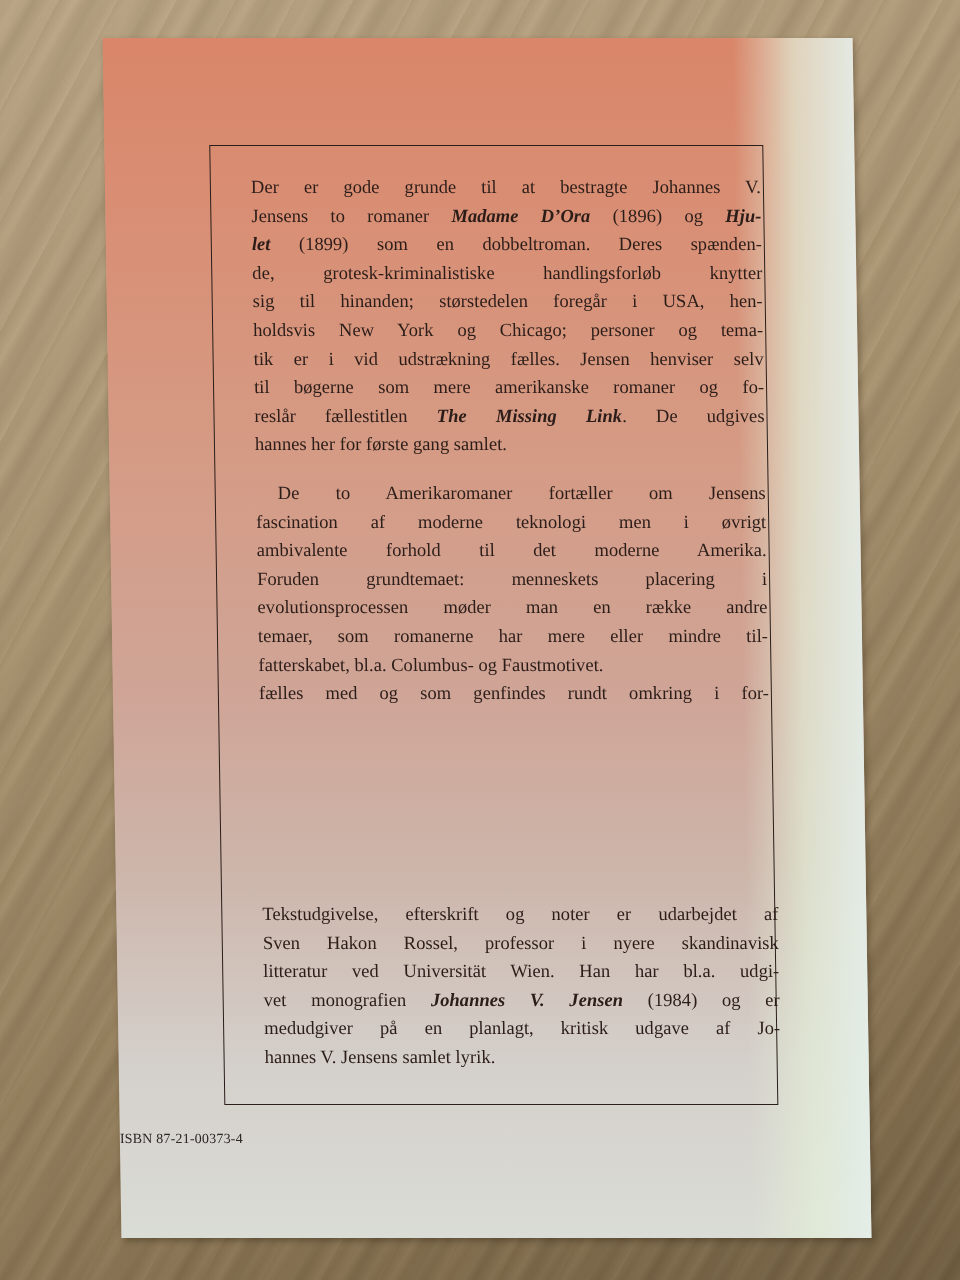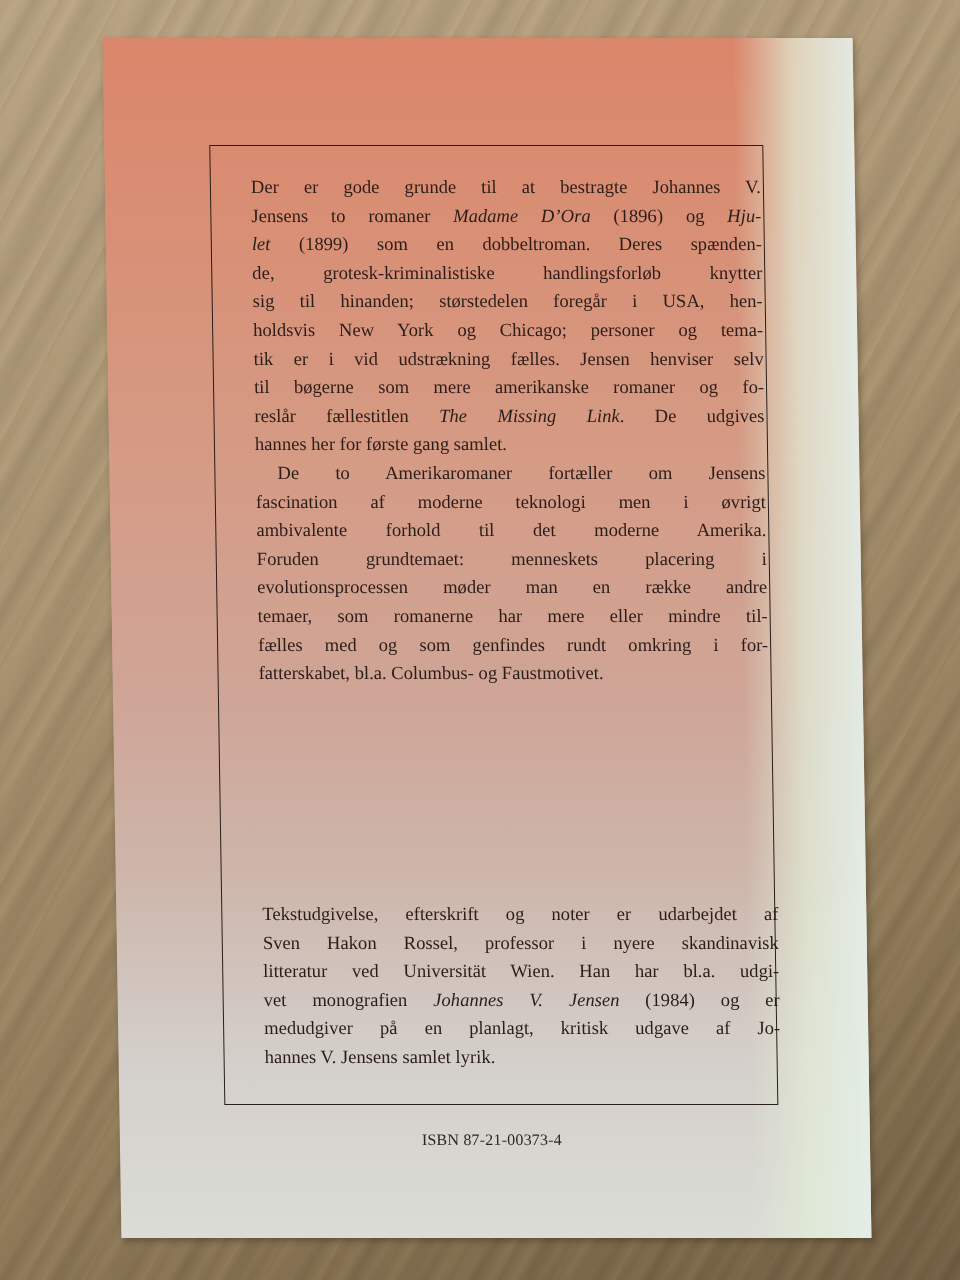--- a/index.html
+++ b/index.html
@@ -22,25 +22,25 @@
   .frame {
     position: absolute; left: 105px; top: 107px; width: 552px; height: 958px;
     border: 1.6px solid #2a1e1a;
   }
   .para {
     position: absolute; left: 146px; width: 510px;
     color: #2c1d19; font-size: 18.6px; line-height: 28.6px;
   }
   .line { display: block; text-align: justify; text-align-last: justify; white-space: nowrap; height: 28.6px; }
   .line.last { text-align-last: left; }
-  .line.indent { padding-left: 22px; }
-  .line .i { font-style: italic; }
+  .line.indent { padding-left: 22px; margin-top: 20px; }
+  .line .i { font-style: italic; font-weight: bold; }
   .isbn {
-    position: absolute; left: 0; width: 744px; top: 1093px; text-align: center;
-    font-size: 16px; color: #2a2626; letter-spacing: 0.2px;
+    position: absolute; left: 0; width: 744px; top: 1093px; 
+    font-size: 14px; color: #2a2626; letter-spacing: 0.2px;
   }
 </style>
 </head>
 <body>
 
 <div class="book">
   <div class="frame"></div>
 
   <div class="para" style="top:135px;">
     <span class="line">Der er gode grunde til at bestragte Johannes V.</span>
@@ -52,22 +52,22 @@
     <span class="line">tik er i vid udstrækning fælles. Jensen henviser selv</span>
     <span class="line">til bøgerne som mere amerikanske romaner og fo-</span>
     <span class="line"><span>reslår fællestitlen </span><span class="i">The Missing Link</span><span>. De udgives</span></span>
     <span class="line last">hannes her for første gang samlet.</span>
     <span class="line indent">De to Amerikaromaner fortæller om Jensens</span>
     <span class="line">fascination af moderne teknologi men i øvrigt</span>
     <span class="line">ambivalente forhold til det moderne Amerika.</span>
     <span class="line">Foruden grundtemaet: menneskets placering i</span>
     <span class="line">evolutionsprocessen møder man en række andre</span>
     <span class="line">temaer, som romanerne har mere eller mindre til-</span>
+    <span class="line last">fatterskabet, bl.a. Columbus- og Faustmotivet.</span>
     <span class="line">fælles med og som genfindes rundt omkring i for-</span>
-    <span class="line last">fatterskabet, bl.a. Columbus- og Faustmotivet.</span>
   </div>
 
   <div class="para" style="top:862px; width:516px;">
     <span class="line">Tekstudgivelse, efterskrift og noter er udarbejdet af</span>
     <span class="line">Sven Hakon Rossel, professor i nyere skandinavisk</span>
     <span class="line">litteratur ved Universität Wien. Han har bl.a. udgi-</span>
     <span class="line"><span>vet monografien </span><span class="i">Johannes V. Jensen</span><span> (1984) og er</span></span>
     <span class="line">medudgiver på en planlagt, kritisk udgave af Jo-</span>
     <span class="line last">hannes V. Jensens samlet lyrik.</span>
   </div>

